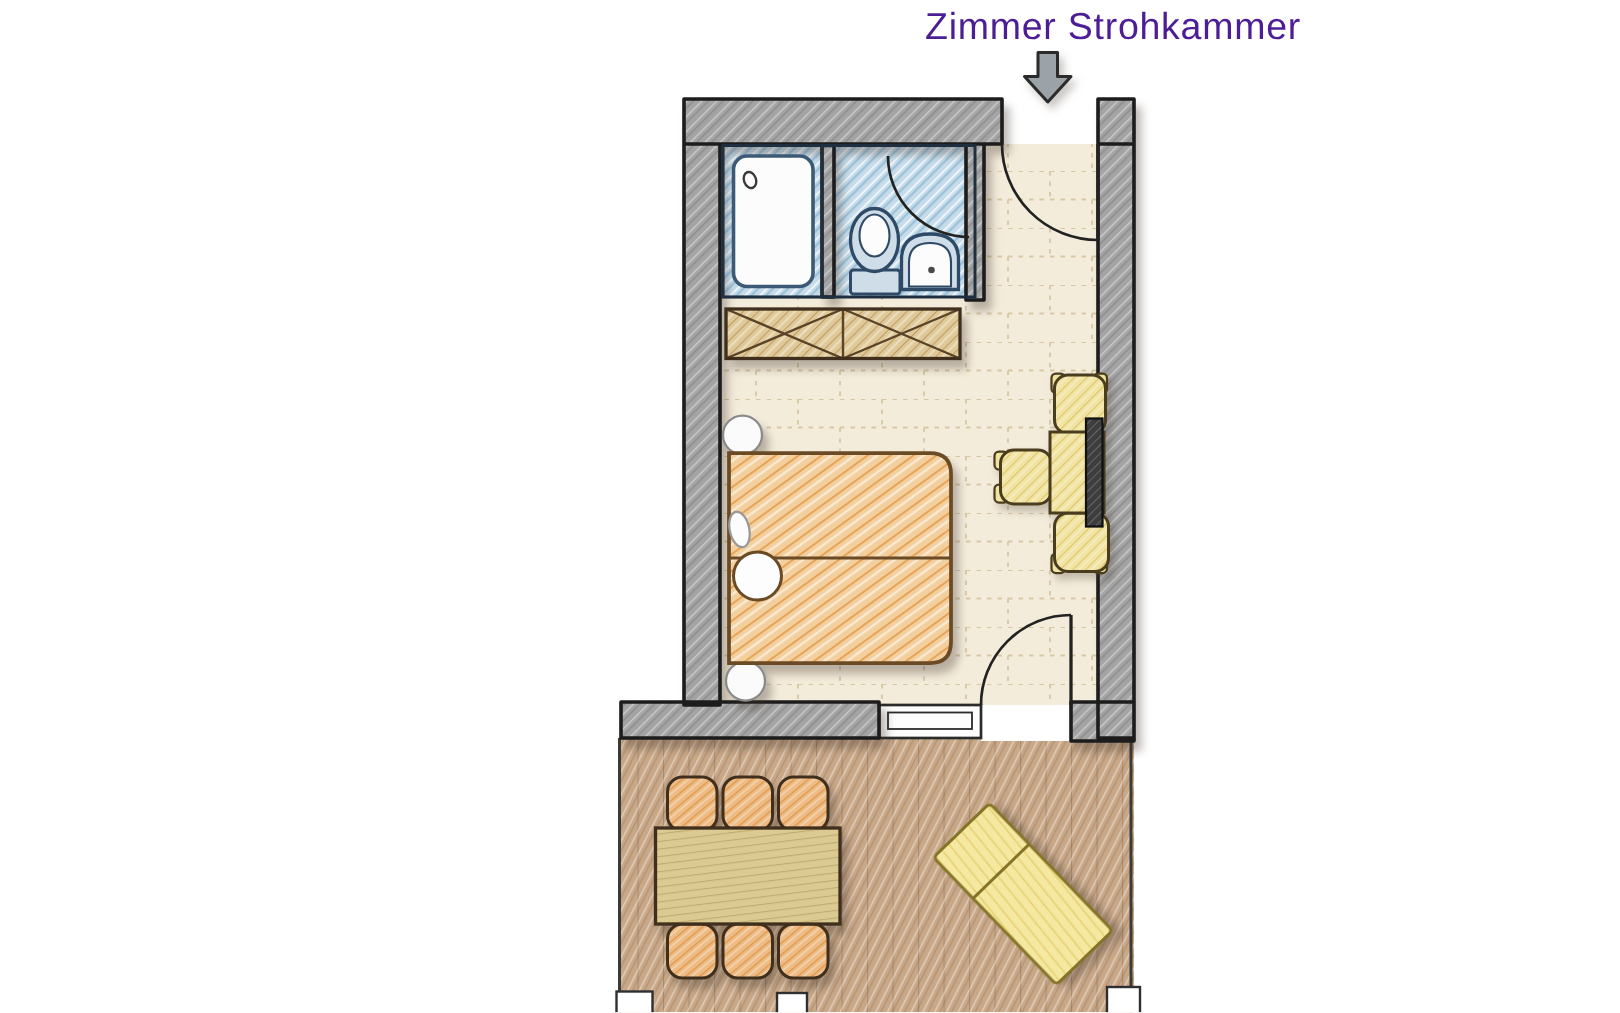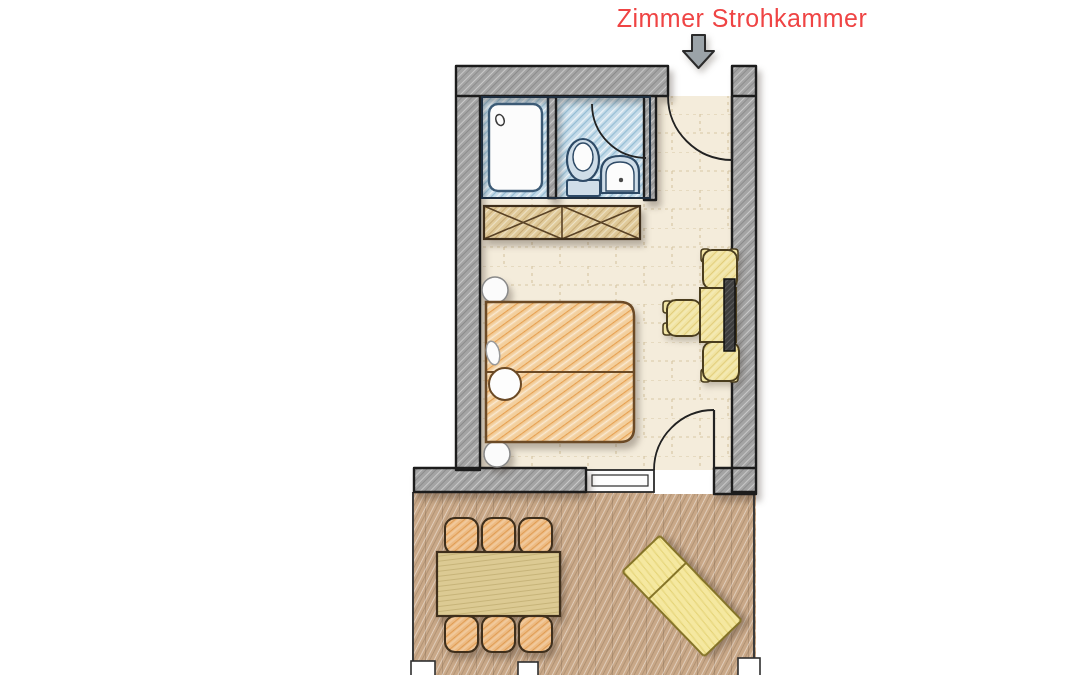--- a/index.html
+++ b/index.html
@@ -1,19 +1,19 @@
 <!DOCTYPE html>
 <html><head>
 <meta charset="utf-8">
 <style>
   html,body{margin:0;padding:0;background:#ffffff;}
   .canvas{position:relative;width:1080px;height:675px;background:#ffffff;overflow:hidden;
           font-family:"Liberation Sans",sans-serif;}
   .plan-title{position:absolute;top:4px;left:552px;width:380px;text-align:center;
-              font-size:25px;letter-spacing:.5px;color:#ef4444;}
+              font-size:25px;letter-spacing:.5px;color:#4c1d95;}
   svg{position:absolute;top:0;left:0;}
   .ds{filter:drop-shadow(4px 6px 3px rgba(60,50,40,.33));}
   .ds-soft{filter:drop-shadow(3px 4px 3px rgba(60,50,40,.28));}
   .outline{fill:none;stroke:#1c1c1c;stroke-width:2.4;stroke-linejoin:round;}
 </style>
 </head>
 <body>
 
 <div class="canvas">
 

